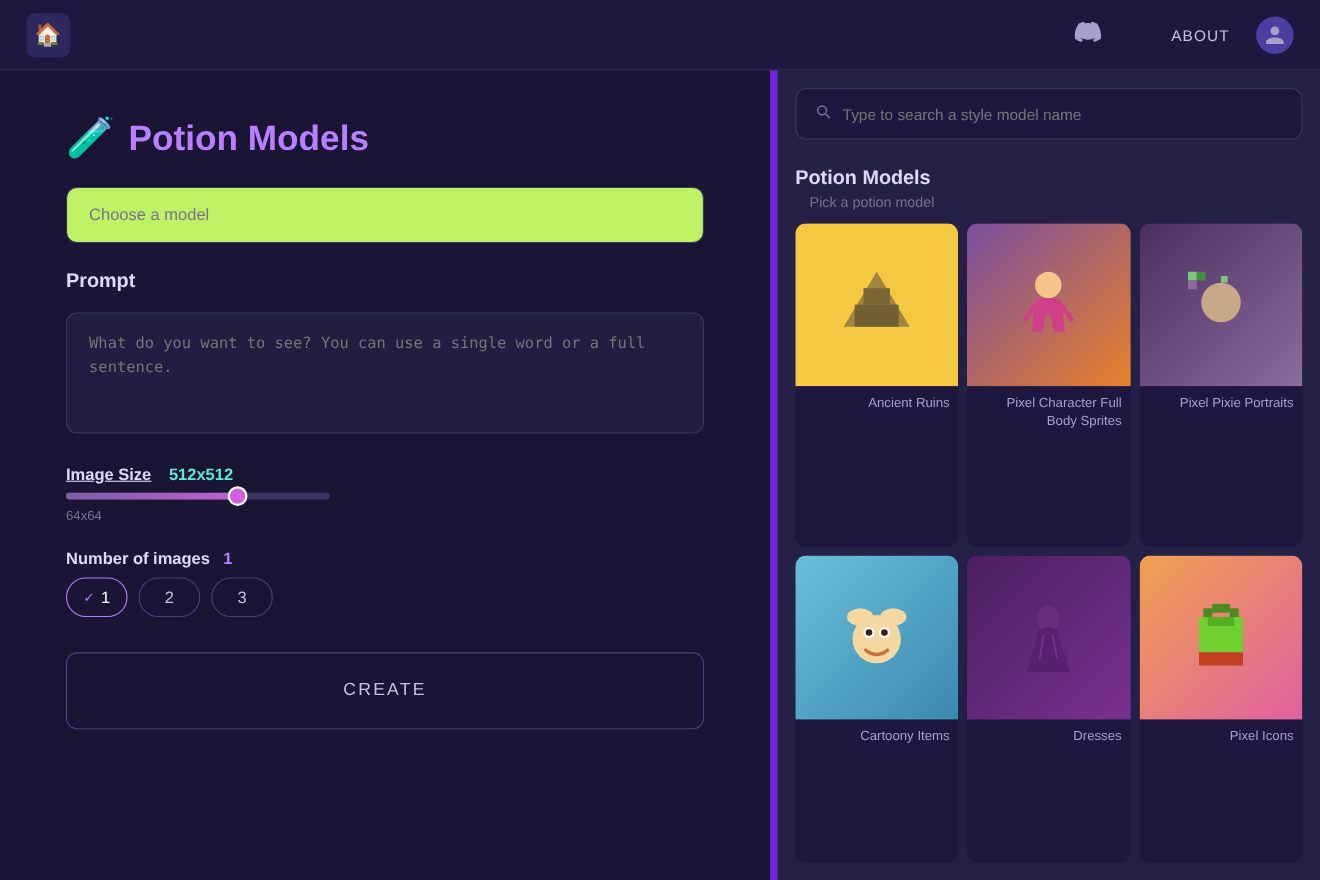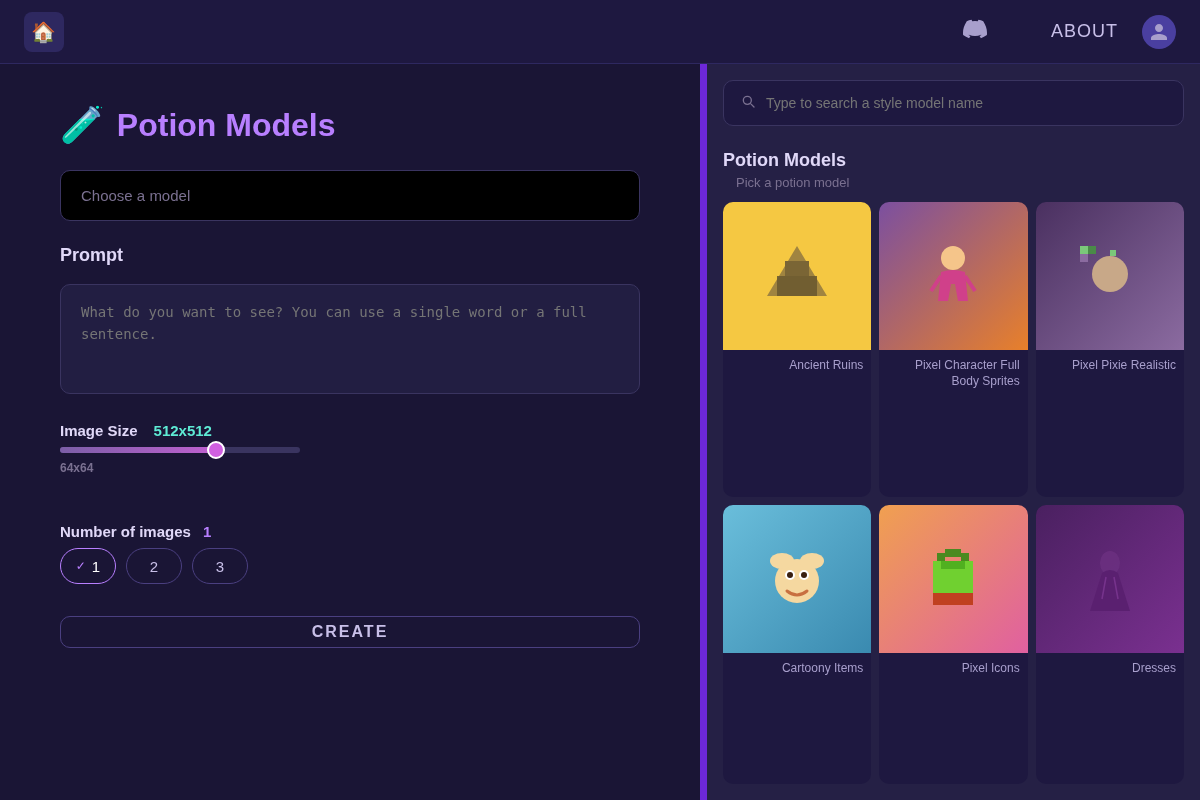--- a/index.html
+++ b/index.html
@@ -29,21 +29,21 @@
       display: flex; align-items: center; justify-content: center;
       font-size: 20px;
     }
     .nav-right {
       display: flex; align-items: center; gap: 24px;
     }
     .nav-discord {
       font-size: 22px; color: #a89fcc; cursor: pointer;
     }
     .nav-about {
-      font-size: 18px; color: #c8bfe8; letter-spacing: 1px; cursor: pointer; font-weight: 500; margin-left: 40px;
+      font-size: 14px; color: #c8bfe8; letter-spacing: 1px; cursor: pointer; font-weight: 500; margin-left: 40px;
     }
     .nav-user {
       width: 34px; height: 34px;
       border-radius: 50%;
       background: #4a3fa0;
       display: flex; align-items: center; justify-content: center;
       font-size: 18px; color: #c8bfe8; cursor: pointer;
     }
 
     
@@ -68,21 +68,21 @@
     .potion-icon {
       font-size: 36px;
     }
     .page-title {
       font-size: 32px;
       font-weight: 700;
       color: #b87fff;
     }
 
     .model-select {
-      background: #000000;
+      background: #bef264;
       border: 1px solid #3a3460;
       border-radius: 10px;
       padding: 16px 20px;
       color: #7a7090;
       font-size: 15px;
       cursor: pointer;
       width: 100%;
     }
 
     .section-label {
@@ -102,21 +102,21 @@
       font-size: 14px;
       resize: none;
       height: 110px;
       line-height: 1.6;
     }
 
     .image-size-row {
       display: flex; align-items: center; gap: 16px;
     }
     .image-size-label {
-      font-size: 15px; color: #e0d8f8; font-weight: 600;
+      font-size: 15px; color: #e0d8f8; font-weight: 600; text-decoration: underline;
     }
     .image-size-value {
       font-size: 15px; color: #5eead4; font-weight: 600;
     }
 
     .slider-container {
       position: relative;
       margin-top: 8px;
     }
     .slider-track {
@@ -135,25 +135,25 @@
     .slider-thumb {
       width: 18px; height: 18px;
       border-radius: 50%;
       background: #d060e0;
       position: absolute;
       top: -6px;
       left: calc(65% - 9px);
       border: 2px solid #fff;
     }
     .slider-min-label {
-      font-size: 12px; color: #7a7090; margin-top: 8px; font-weight: bold;
+      font-size: 12px; color: #7a7090; margin-top: 8px;
     }
 
     .num-images-row {
-      display: flex; align-items: flex-start; gap: 12px; margin-top: 24px;
+      display: flex; align-items: flex-start; gap: 12px;
     }
     .num-label {
       font-size: 15px; color: #e0d8f8; font-weight: 600;
     }
     .num-value {
       font-size: 15px; color: #b87fff; font-weight: 600;
     }
     .num-buttons {
       display: flex; gap: 10px; margin-top: 8px;
     }
@@ -170,28 +170,28 @@
     .num-btn.active {
       border-color: #b87fff;
       color: #fff;
     }
     .check-icon {
       color: #b87fff; font-size: 12px;
     }
 
     .create-btn {
       width: 100%;
-      padding: 6px;
+      padding: 25px;
       background: transparent;
       border: 1px solid #4a3f80;
       border-radius: 10px;
       color: #c8bfe8;
       font-size: 16px;
       letter-spacing: 2px;
-      font-weight: 700;
+      font-weight: 400;
       cursor: pointer;
       margin-top: 8px;
     }
 
     
     .right-panel {
       position: absolute;
       top: 0;
       left: 700px;
       width: 500px;
@@ -381,57 +381,57 @@
         <div class="grid-item">
       <div class="grid-img-placeholder" style="background: linear-gradient(135deg, #4a3060 0%, #8b6ba0 100%);">
         <svg width="80" height="80" viewBox="0 0 80 80">
               <circle cx="40" cy="38" r="18" fill="#c8a888"></circle>
               <rect x="10" y="10" width="8" height="8" fill="#7bc87a"></rect>
               <rect x="18" y="10" width="8" height="8" fill="#4a8a48"></rect>
               <rect x="40" y="14" width="6" height="6" fill="#7bc87a"></rect>
               <rect x="10" y="18" width="8" height="8" fill="#8b6ba0"></rect>
             </svg>
       </div>
-      <div class="grid-label">Pixel Pixie Realistic</div>
+      <div class="grid-label">Pixel Pixie Portraits</div>
     </div>
         <div class="grid-item">
       <div class="grid-img-placeholder" style="background: linear-gradient(135deg, #6abedb 0%, #3a8ab0 100%);">
         <svg width="80" height="80" viewBox="0 0 80 80">
               <circle cx="40" cy="42" r="22" fill="#f5d8a0"></circle>
               <circle cx="33" cy="36" r="5" fill="white"></circle>
               <circle cx="47" cy="36" r="5" fill="white"></circle>
               <circle cx="33" cy="36" r="3" fill="#3a2010"></circle>
               <circle cx="47" cy="36" r="3" fill="#3a2010"></circle>
               <path d="M30 52 Q40 60 50 52" stroke="#c87040" stroke-width="3" fill="none" stroke-linecap="round"></path>
               <ellipse cx="25" cy="22" rx="12" ry="8" fill="#f5d8a0"></ellipse>
               <ellipse cx="55" cy="22" rx="12" ry="8" fill="#f5d8a0"></ellipse>
             </svg>
       </div>
       <div class="grid-label">Cartoony Items</div>
     </div>
         <div class="grid-item">
+      <div class="grid-img-placeholder" style="background: linear-gradient(135deg, #4a2060 0%, #7a3090 100%);">
+        <svg width="80" height="80" viewBox="0 0 80 80">
+              <ellipse cx="40" cy="24" rx="10" ry="12" fill="#6a3080" opacity="0.9"></ellipse>
+              <path d="M32 34 L20 72 L60 72 L48 34 Q40 28 32 34Z" fill="#5a2070"></path>
+              <line x1="36" y1="38" x2="32" y2="60" stroke="#8a40a0" stroke-width="1.5" opacity="0.6"></line>
+              <line x1="44" y1="38" x2="48" y2="60" stroke="#8a40a0" stroke-width="1.5" opacity="0.6"></line>
+            </svg>
+      </div>
+      <div class="grid-label">Dresses</div>
+    </div>
+        <div class="grid-item">
       <div class="grid-img-placeholder" style="background: linear-gradient(135deg, #f0a050 0%, #e060a0 100%);">
         <svg width="80" height="80" viewBox="0 0 80 80">
               <rect x="24" y="14" width="8" height="8" fill="#4a8a20"></rect>
               <rect x="32" y="10" width="16" height="8" fill="#4a8a20"></rect>
               <rect x="48" y="14" width="8" height="8" fill="#4a8a20"></rect>
               <rect x="20" y="22" width="40" height="32" fill="#70d030"></rect>
               <rect x="28" y="22" width="24" height="8" fill="#50b020"></rect>
               <rect x="20" y="54" width="40" height="12" fill="#c04020"></rect>
             </svg>
       </div>
       <div class="grid-label">Pixel Icons</div>
     </div>
-        <div class="grid-item">
-      <div class="grid-img-placeholder" style="background: linear-gradient(135deg, #4a2060 0%, #7a3090 100%);">
-        <svg width="80" height="80" viewBox="0 0 80 80">
-              <ellipse cx="40" cy="24" rx="10" ry="12" fill="#6a3080" opacity="0.9"></ellipse>
-              <path d="M32 34 L20 72 L60 72 L48 34 Q40 28 32 34Z" fill="#5a2070"></path>
-              <line x1="36" y1="38" x2="32" y2="60" stroke="#8a40a0" stroke-width="1.5" opacity="0.6"></line>
-              <line x1="44" y1="38" x2="48" y2="60" stroke="#8a40a0" stroke-width="1.5" opacity="0.6"></line>
-            </svg>
-      </div>
-      <div class="grid-label">Dresses</div>
-    </div>
       </div>
   </div>
 
 </div>
 
 </body></html>

